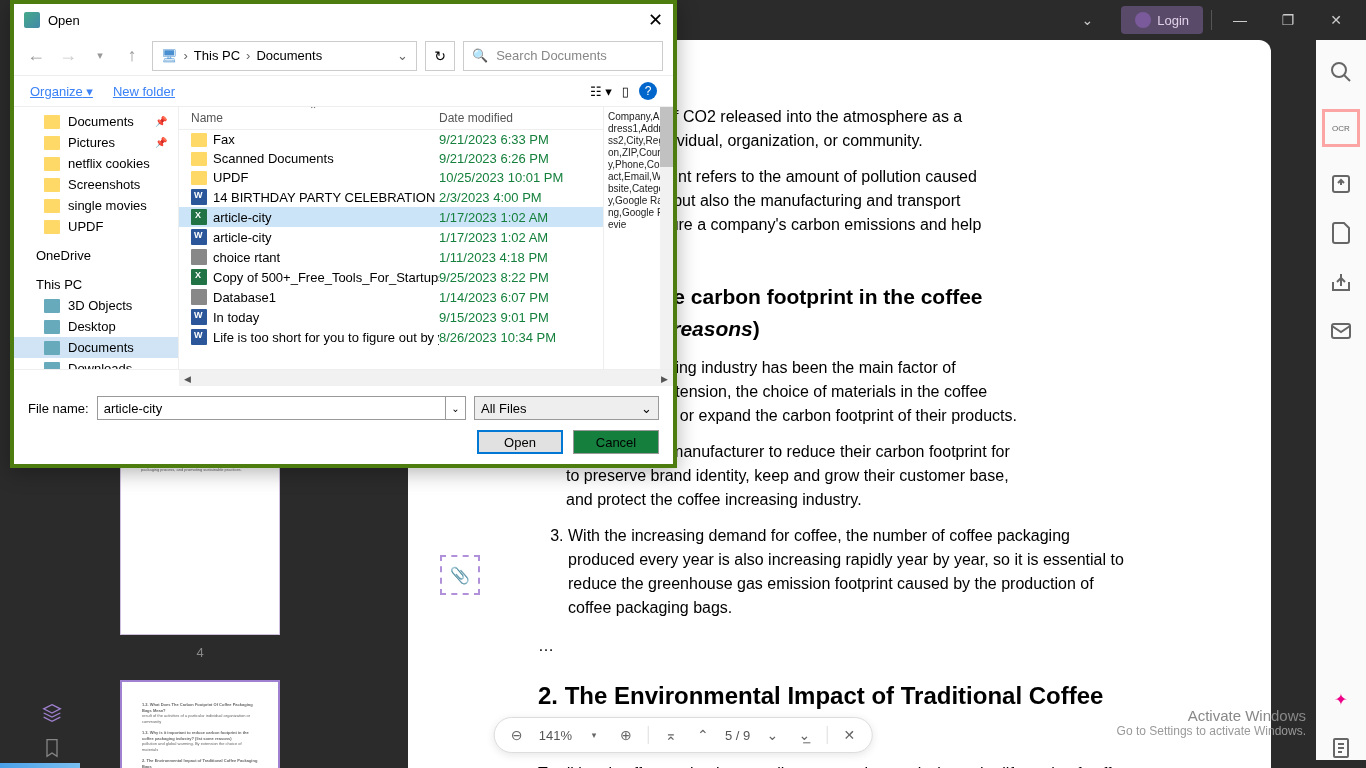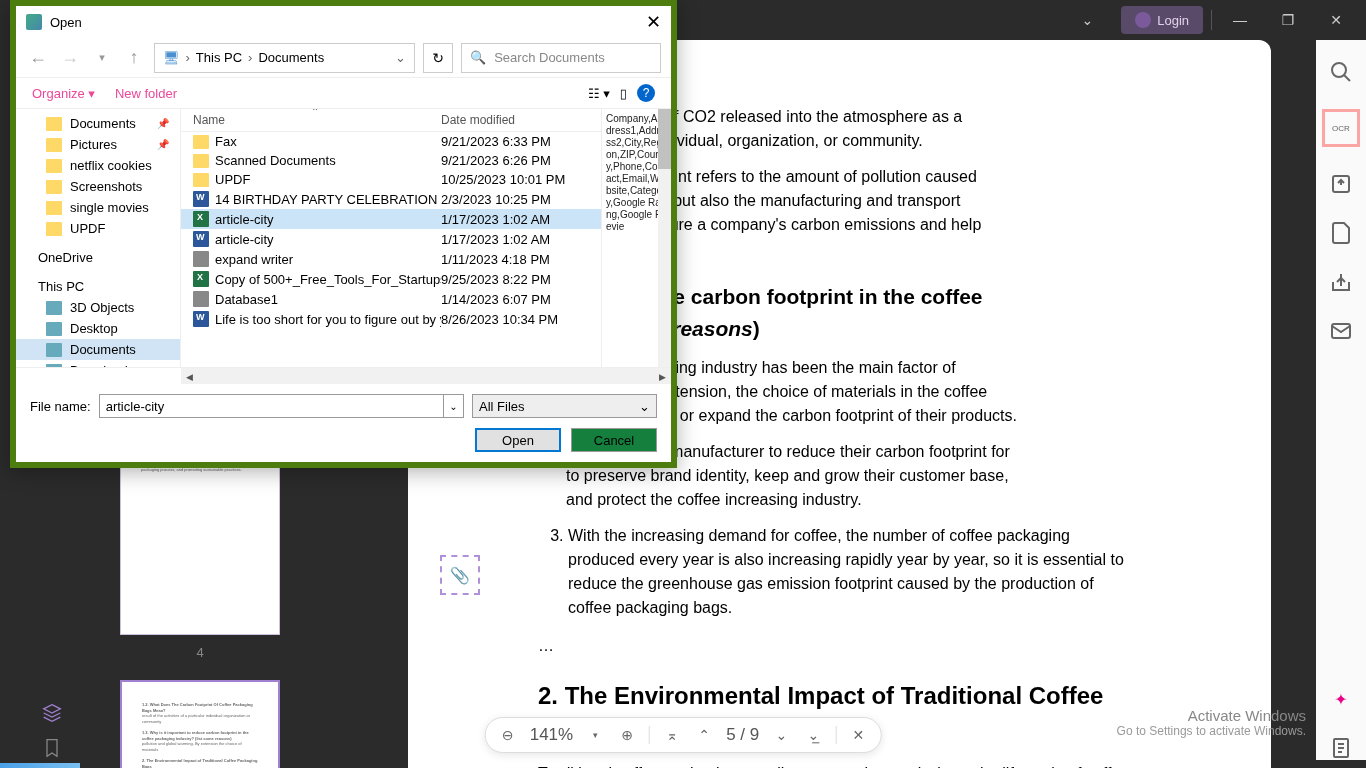--- a/index.html
+++ b/index.html
@@ -30,55 +30,55 @@
 
 .thumbs { position: absolute; left: 30px; top: 40px; width: 340px; height: 720px; background: transparent; }
 .thumb-box { width: 160px; height: 200px; background: #fff; border: 1px solid #d0c0e0; margin: 0 auto 10px; position: relative; }
 .thumb-box.active { border: 2px solid #a080d0; }
 .thumb-label { text-align: center; color: #888; font-size: 13px; margin-bottom: 20px; }
 .thumb-content { font-size: 4px; color: #666; padding: 20px 20px; line-height: 1.4; }
 
 
 .pager { position: absolute; bottom: 15px; left: 50%; transform: translateX(-50%); background: #fff; border: 1px solid #ddd; border-radius: 18px; height: 36px; display: flex; align-items: center; padding: 0 12px; gap: 12px; box-shadow: 0 2px 8px rgba(0,0,0,0.1); }
 .pager-btn { width: 20px; height: 20px; display: flex; align-items: center; justify-content: center; color: #666; font-size: 14px; }
-.pager-text { color: #555; font-size: 17px; }
+.pager-text { color: #555; font-size: 13px; }
 .pager-sep { width: 1px; height: 18px; background: #ddd; }
 
 
 .right-sidebar { position: absolute; right: 0; top: 40px; width: 50px; height: 720px; background: #fafafa; display: flex; flex-direction: column; align-items: center; padding-top: 20px; gap: 25px; }
 .side-icon { width: 24px; height: 24px; color: #666; display: flex; align-items: center; justify-content: center; }
 .side-spacer { flex: 1; }
 
 
 .left-icons { position: absolute; left: 42px; bottom: 10px; display: flex; flex-direction: column; gap: 15px; }
 .left-icon { width: 20px; height: 20px; color: #888; }
 
 
 .attach-ph { position: absolute; left: 440px; top: 555px; width: 40px; height: 40px; border: 2px dashed #b090d8; display: flex; align-items: center; justify-content: center; color: #a080d0; font-size: 16px; }
 
 
 .activate { position: absolute; right: 60px; bottom: 30px; color: #888; font-size: 15px; text-align: right; }
 .activate .sub { font-size: 12px; color: #999; }
 
 
-.dialog { position: absolute; left: 10px; top: 0; width: 667px; height: 468px; background: #fff; border: 6px solid #4d7c0f; box-shadow: 0 4px 20px rgba(0,0,0,0.3); z-index: 100; display: flex; flex-direction: column; }
+.dialog { position: absolute; left: 10px; top: 0; width: 667px; height: 468px; background: #fff; border: 4px solid #4d7c0f; box-shadow: 0 4px 20px rgba(0,0,0,0.3); z-index: 100; display: flex; flex-direction: column; }
 .dlg-title { height: 32px; display: flex; align-items: center; justify-content: space-between; padding: 0 10px; font-size: 13px; }
 .dlg-title-left { display: flex; align-items: center; gap: 8px; }
 .dlg-logo { width: 16px; height: 16px; background: linear-gradient(135deg,#4a8,#48a); border-radius: 2px; }
 .dlg-close { font-size: 18px; cursor: pointer; }
 
 .dlg-nav { height: 40px; display: flex; align-items: center; padding: 0 10px; gap: 8px; border-bottom: 1px solid #eee; }
 .nav-arrow { width: 24px; color: #999; font-size: 18px; text-align: center; }
 .nav-path { flex: 1; height: 30px; border: 1px solid #ccc; display: flex; align-items: center; padding: 0 8px; font-size: 13px; gap: 6px; background: #fff; }
 .path-sep { color: #666; }
 .nav-refresh { width: 30px; height: 30px; border: 1px solid #ccc; display: flex; align-items: center; justify-content: center; font-size: 14px; }
 .nav-search { width: 200px; height: 30px; border: 1px solid #ccc; display: flex; align-items: center; padding: 0 8px; font-size: 13px; color: #888; gap: 8px; }
 
 .dlg-toolbar { height: 30px; display: flex; align-items: center; padding: 0 16px; gap: 20px; font-size: 13px; }
-.dlg-toolbar .link { color: #ec4899; }
+.dlg-toolbar .link { color: #3b82f6; text-decoration: underline; }
 .dlg-toolbar-right { margin-left: auto; display: flex; gap: 10px; align-items: center; }
 .help-circle { width: 18px; height: 18px; border-radius: 50%; background: #0066cc; color: #fff; font-size: 12px; display: flex; align-items: center; justify-content: center; }
 
 .dlg-body { flex: 1; display: flex; overflow: hidden; border-top: 1px solid #eee; }
 .dlg-sidebar { width: 165px; border-right: 1px solid #eee; overflow-y: auto; padding: 4px 0; font-size: 13px; }
 .side-item { display: flex; align-items: center; gap: 8px; padding: 3px 10px 3px 30px; }
 .side-item.selected { background: #d0e4f5; }
 .side-item .folder { width: 16px; height: 14px; background: #ffd968; border-radius: 1px; }
 .side-item .pcicon { width: 16px; height: 14px; background: #4a90d0; border-radius: 1px; }
 .side-item .pin { color: #888; font-size: 10px; margin-left: auto; }
@@ -86,21 +86,21 @@
 
 .dlg-files { flex: 1; display: flex; overflow: hidden; }
 .file-list { flex: 1; overflow-y: auto; }
 .file-header { display: flex; font-size: 12px; color: #555; border-bottom: 1px solid #eee; padding: 4px 0; position: relative; }
 .file-header .col-name { width: 260px; padding-left: 12px; }
 .file-header .col-date { flex: 1; }
 .file-header .sort-arrow { position: absolute; left: 130px; top: -3px; font-size: 10px; color: #666; }
 .file-row { display: flex; align-items: center; font-size: 13px; padding: 2px 0; }
 .file-row.selected { background: #cce4f7; }
 .file-row .col-name { width: 260px; padding-left: 12px; display: flex; align-items: center; gap: 6px; white-space: nowrap; overflow: hidden; text-overflow: ellipsis; }
-.file-row .col-date { flex: 1; color: #000000; }
+.file-row .col-date { flex: 1; color: #15803d; }
 .fi-folder { width: 16px; height: 14px; background: #ffd968; border-radius: 1px; flex-shrink: 0; }
 .fi-word { width: 16px; height: 16px; background: #2b579a; border-radius: 1px; flex-shrink: 0; position: relative; }
 .fi-word::after { content: 'W'; color: #fff; font-size: 9px; font-weight: bold; position: absolute; left: 3px; top: 1px; }
 .fi-excel { width: 16px; height: 16px; background: #217346; border-radius: 1px; flex-shrink: 0; position: relative; }
 .fi-excel::after { content: 'X'; color: #fff; font-size: 9px; font-weight: bold; position: absolute; left: 4px; top: 1px; }
 .fi-app { width: 16px; height: 16px; background: #888; border-radius: 1px; flex-shrink: 0; }
 
 .preview-pane { width: 70px; border-left: 1px solid #eee; padding: 4px; font-family: Consolas, monospace; font-size: 10px; color: #222; line-height: 1.2; overflow: hidden; word-break: break-all; position: relative; }
 .preview-scroll { position: absolute; right: 0; top: 0; width: 13px; height: 100%; background: #f1f1f1; }
 .preview-thumb-sc { position: absolute; right: 0; top: 0; width: 13px; height: 60px; background: #c1c1c1; }
@@ -422,56 +422,63 @@
                 <span class="fi-folder"></span>
                 <span>UPDF</span>
               </span>
               <span class="col-date">10/25/2023 10:01 PM</span>
             </div>
             <div class="file-row">
               <span class="col-name">
                 <span class="fi-word"></span>
                 <span>14 BIRTHDAY PARTY CELEBRATION IDEAS...</span>
               </span>
-              <span class="col-date">2/3/2023 10:25 PM</span>
+              <span class="col-date">2/3/2023 4:00 PM</span>
             </div>
             <div class="file-row selected">
               <span class="col-name">
                 <span class="fi-excel"></span>
                 <span>article-city</span>
               </span>
               <span class="col-date">1/17/2023 1:02 AM</span>
             </div>
             <div class="file-row">
               <span class="col-name">
                 <span class="fi-word"></span>
                 <span>article-city</span>
               </span>
               <span class="col-date">1/17/2023 1:02 AM</span>
             </div>
             <div class="file-row">
               <span class="col-name">
                 <span class="fi-app"></span>
-                <span>expand writer</span>
+                <span>choice rtant</span>
               </span>
               <span class="col-date">1/11/2023 4:18 PM</span>
             </div>
             <div class="file-row">
               <span class="col-name">
                 <span class="fi-excel"></span>
                 <span>Copy of 500+_Free_Tools_For_Startups(1)</span>
               </span>
               <span class="col-date">9/25/2023 8:22 PM</span>
             </div>
             <div class="file-row">
               <span class="col-name">
                 <span class="fi-app"></span>
                 <span>Database1</span>
               </span>
               <span class="col-date">1/14/2023 6:07 PM</span>
+            </div>
+            <div class="file-row">
+              <span class="col-name">
+                <span class="fi-word"></span>
+                <span>In today</span>
+              </span>
+              <span class="col-date">9/15/2023 9:01 PM</span>
             </div>
             <div class="file-row">
               <span class="col-name">
                 <span class="fi-word"></span>
                 <span>Life is too short for you to figure out by y...</span>
               </span>
               <span class="col-date">8/26/2023 10:34 PM</span>
             </div>
           </div>
       </div>

